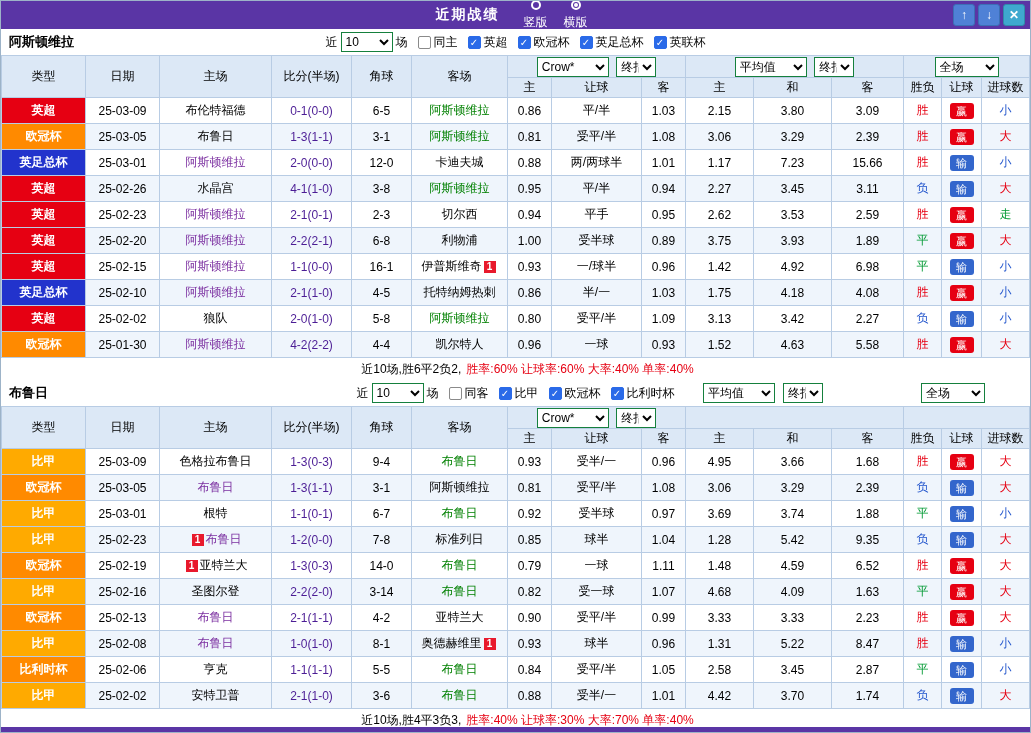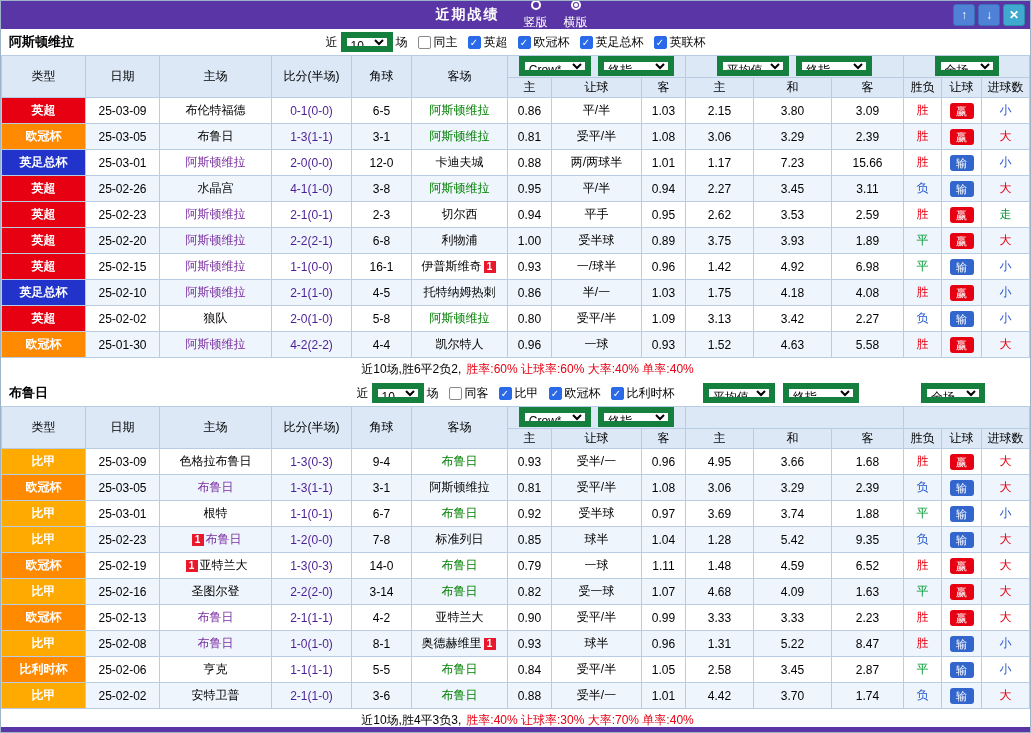--- a/index.html
+++ b/index.html
@@ -15,39 +15,39 @@
   .radio.sel::after { content: ''; position: absolute; inset: 1px; border-radius: 50%; background: #fff; }
   .win-buttons { position: absolute; right: 5px; top: 3px; display: flex; gap: 3px; }
   .wbtn { width: 22px; height: 22px; border: 1px solid #3b6fb5; border-radius: 3px; color: #fff; font-size: 12px; font-weight: bold; cursor: pointer; padding: 0; line-height: 20px; }
   .wbtn.up, .wbtn.down { background: #4f81d6; }
   .wbtn.close { background: #3fa9cf; border-color: #2f8cab; }
 
   
   .sec-head { height: 26px; display: flex; align-items: center; position: relative; padding: 0 8px; background: #fff; }
   .team-name { font-weight: bold; font-size: 13px; position: absolute; left: 8px; }
   .filters { margin: 0 auto; display: flex; align-items: center; gap: 3px; font-size: 12px; }
-  select { height: 20px; font-size: 12px; font-family: inherit; border: 6px solid #15803d; background: #fff; }
+  select { height: 20px; font-size: 12px; font-family: inherit; border: 1px solid #15803d; background: #fff; }
   .flt-select { width: 52px; }
   .cb-wrap { display: inline-flex; align-items: center; gap: 3px; margin-left: 7px; cursor: pointer; }
   .cb { width: 13px; height: 13px; border: 1px solid #8a8a8a; background: #fff; display: inline-flex; align-items: center; justify-content: center; font-size: 10px; color: #fff; border-radius: 2px; }
   .cb.checked { background: #2a6ae8; border-color: #2a6ae8; }
   .cb.checked::after { content: '✓'; }
   .head-dd { position: absolute; left: 702px; display: flex; gap: 8px; }
   .head-dd2 { position: absolute; left: 920px; }
 
   
   table { width: 100%; border-collapse: collapse; table-layout: fixed; }
   th, td { border: 1px solid #b8cce4; text-align: center; font-size: 12px; padding: 0 1px; overflow: hidden; white-space: nowrap; }
   thead th { background: #dce8f6; font-weight: normal; }
   .hr1 th { height: 22px; }
   .hr2 th { height: 20px; }
   tbody td { height: 26px; }
   tbody tr:nth-child(even) td { background: #eff5fc; }
   .ddc select { margin: 0 2px; }
-  .sel-book { width: 72px; } .sel-time { width: 76px; } .sel-avg { width: 72px; } .sel-scope { width: 64px; }
+  .sel-book { width: 72px; } .sel-time { width: 40px; } .sel-avg { width: 72px; } .sel-scope { width: 64px; }
 
   .lg-cell { color: #fff; font-weight: bold; }
   .t-home-focus { color: #7b2fa0; }
   .t-away-focus { color: #008000; }
   .score { color: #4c1d95; }
   .t-win { color: #e60012; } .t-draw { color: #009933; } .t-lose { color: #2255cc; }
   .t-big { color: #e60012; } .t-small { color: #2255cc; } .t-push { color: #009933; }
   .pill { display: inline-block; min-width: 24px; padding: 1px 3px; border-radius: 3px; color: #fff; font-size: 11px; line-height: 14px; }
   .pill-win { background: #e60012; } .pill-lose { background: #3366cc; }
   .rc-badge { display: inline-block; width: 12px; height: 12px; background: #e8192c; color: #fff; font-size: 10px; line-height: 12px; margin: 0 2px; vertical-align: middle; font-weight: bold; }

